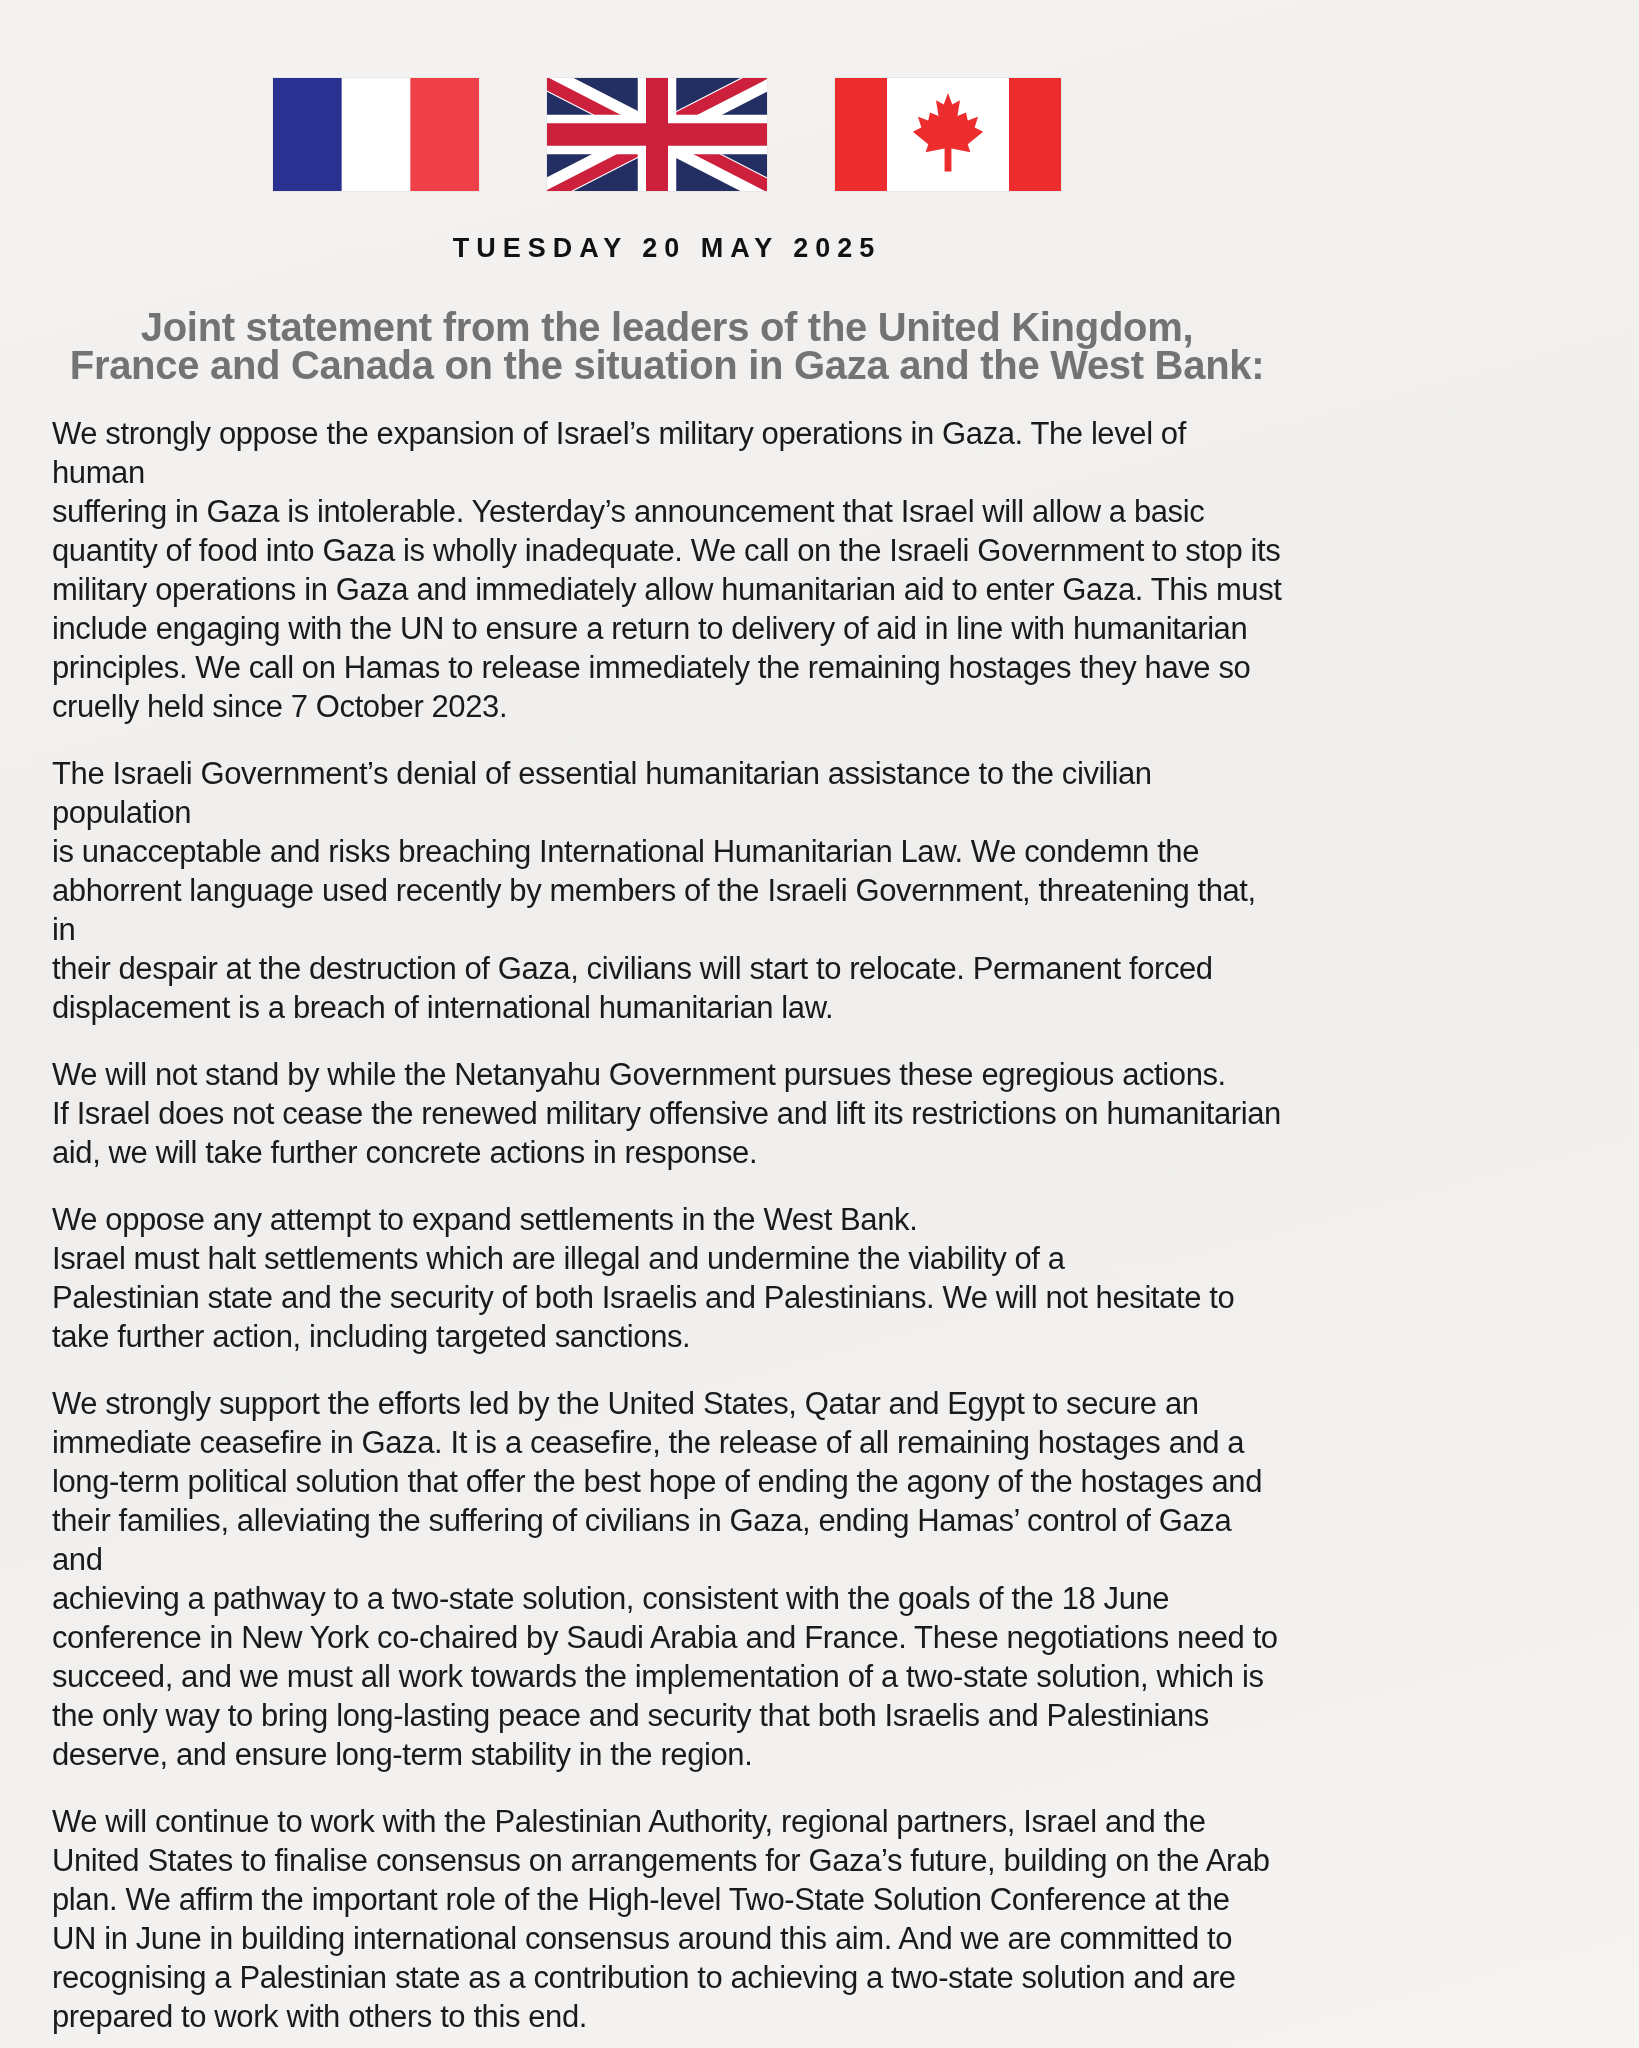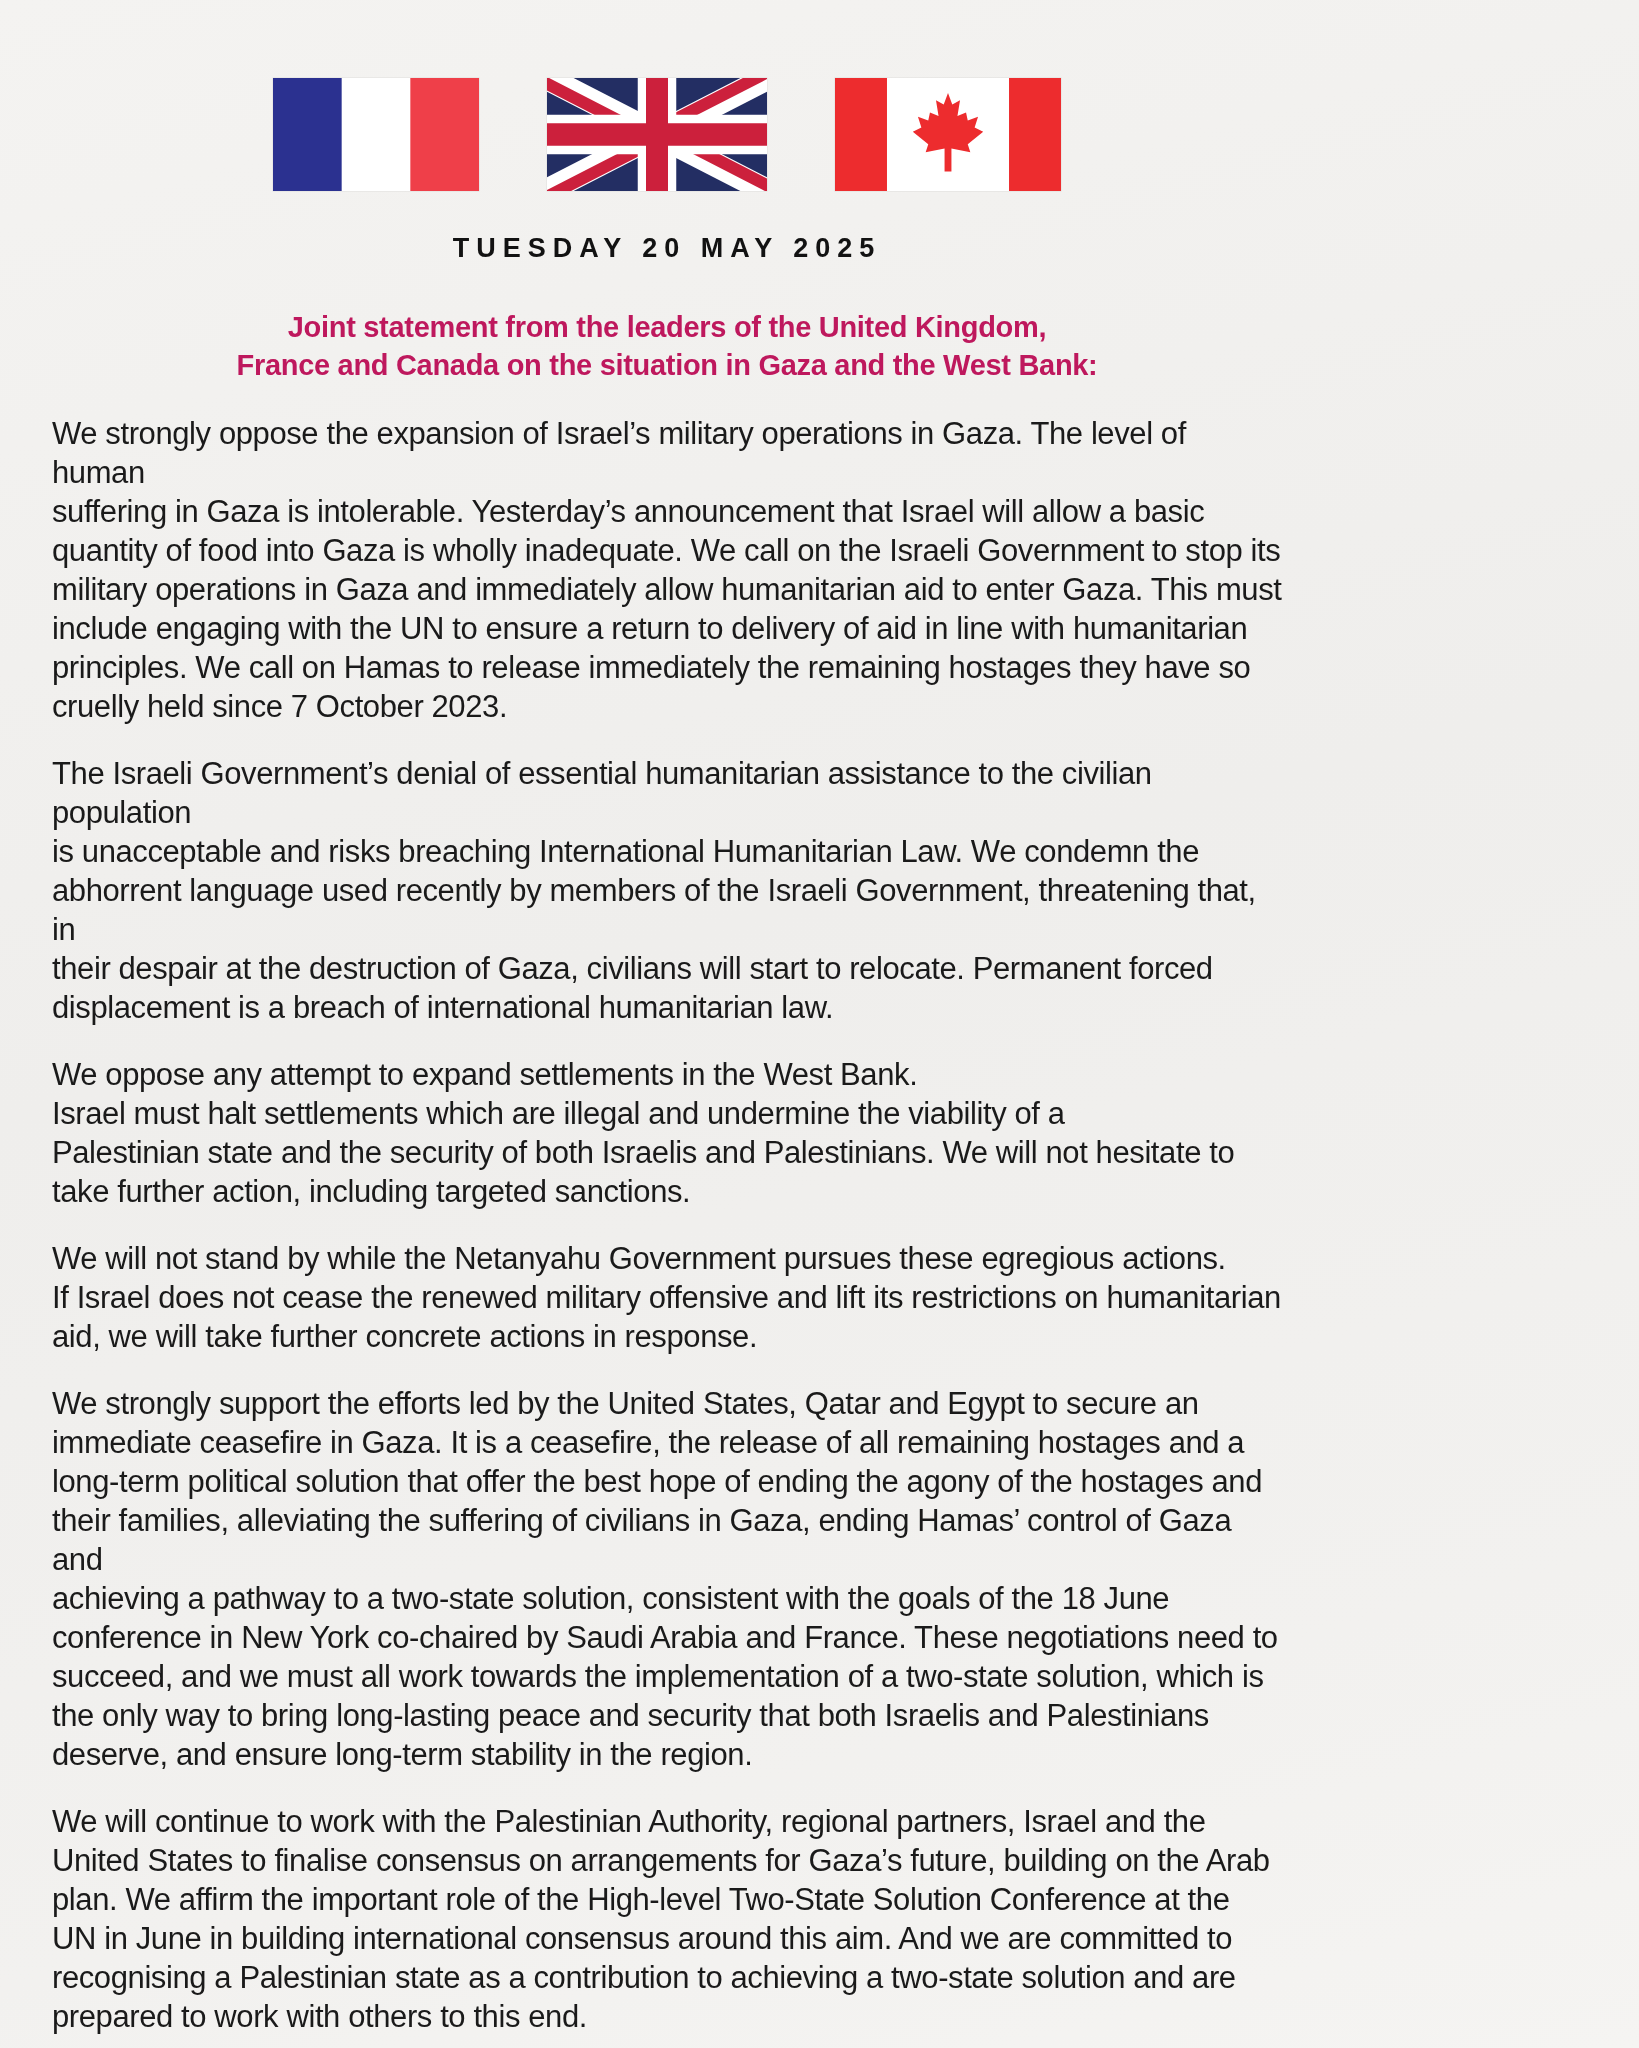--- a/index.html
+++ b/index.html
@@ -39,25 +39,25 @@
   .flag.canada { width: 226px; }
   .date-line {
     margin-top: 42px;
     font-size: 27px;
     font-weight: 700;
     letter-spacing: 7px;
     color: #121212;
   }
   .statement-title {
     margin: 44px 0 30px 0;
-    font-size: 29px;
+    font-size: 40px;
     font-weight: 700;
     letter-spacing: -0.3px;
     line-height: 38px;
-    color: #be185d;
+    color: #737373;
     white-space: pre-line;
   }
   .statement-body p {
     margin: 0 0 28px 0;
     font-size: 31px;
     font-weight: 400;
     letter-spacing: -0.4px;
     line-height: 39px;
     color: #1a1a1a;
     white-space: pre-line;
@@ -111,27 +111,27 @@
 quantity of food into Gaza is wholly inadequate. We call on the Israeli Government to stop its
 military operations in Gaza and immediately allow humanitarian aid to enter Gaza. This must
 include engaging with the UN to ensure a return to delivery of aid in line with humanitarian
 principles. We call on Hamas to release immediately the remaining hostages they have so
 cruelly held since 7 October 2023.</p>
     <p>The Israeli Government’s denial of essential humanitarian assistance to the civilian population
 is unacceptable and risks breaching International Humanitarian Law. We condemn the
 abhorrent language used recently by members of the Israeli Government, threatening that, in
 their despair at the destruction of Gaza, civilians will start to relocate. Permanent forced
 displacement is a breach of international humanitarian law.</p>
+    <p>We will not stand by while the Netanyahu Government pursues these egregious actions.
+If Israel does not cease the renewed military offensive and lift its restrictions on humanitarian
+aid, we will take further concrete actions in response.</p>
     <p>We oppose any attempt to expand settlements in the West Bank.
 Israel must halt settlements which are illegal and undermine the viability of a
 Palestinian state and the security of both Israelis and Palestinians.  We will not hesitate to
 take further action, including targeted sanctions.</p>
-    <p>We will not stand by while the Netanyahu Government pursues these egregious actions.
-If Israel does not cease the renewed military offensive and lift its restrictions on humanitarian
-aid, we will take further concrete actions in response.</p>
     <p>We strongly support the efforts led by the United States, Qatar and Egypt to secure an
 immediate ceasefire in Gaza. It is a ceasefire, the release of all remaining hostages and a
 long-term political solution that offer the best hope of ending the agony of the hostages and
 their families, alleviating the suffering of civilians in Gaza, ending Hamas’ control of Gaza and
 achieving a pathway to a two-state solution, consistent with the goals of the 18 June
 conference in New York co-chaired by Saudi Arabia and France. These negotiations need to
 succeed, and we must all work towards the implementation of a two-state solution, which is
 the only way to bring long-lasting peace and security that both Israelis and Palestinians
 deserve, and ensure long-term stability in the region.</p>
     <p>We will continue to work with the Palestinian Authority, regional partners, Israel and the

